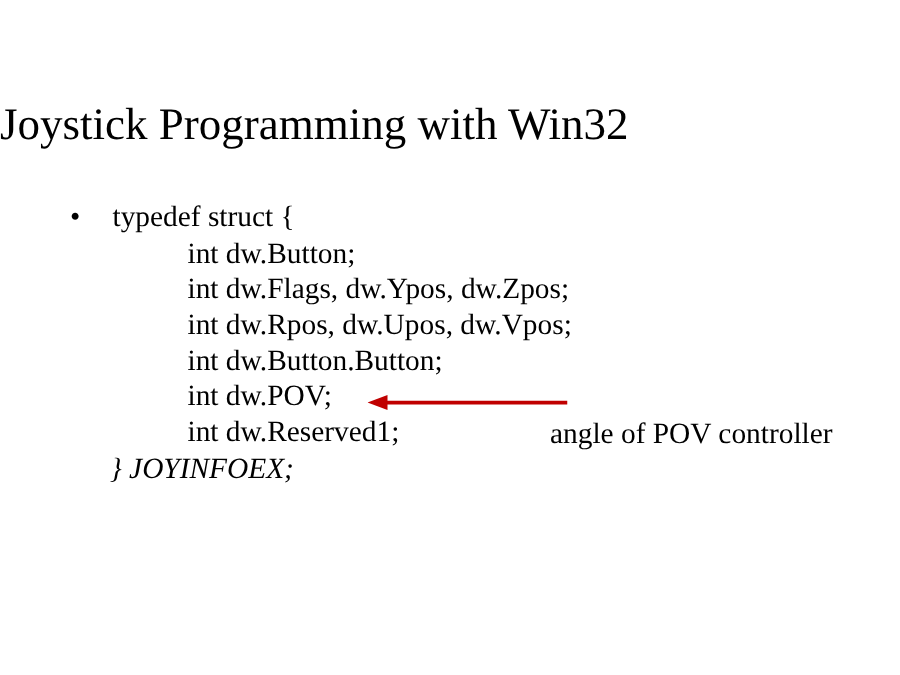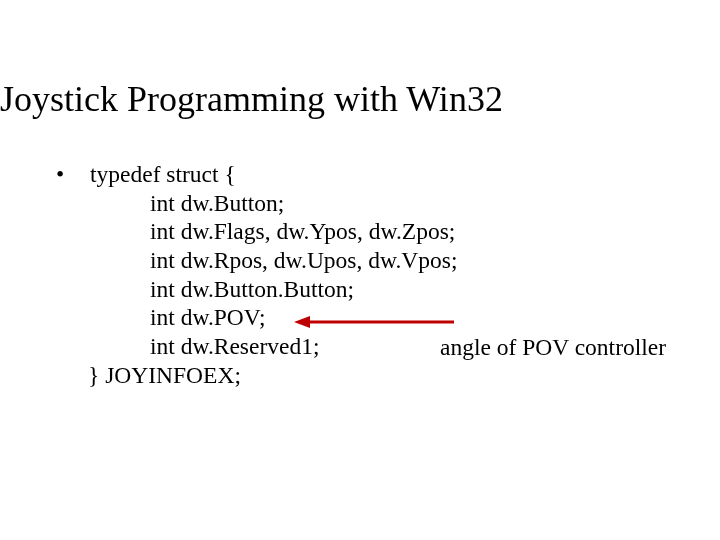--- a/index.html
+++ b/index.html
@@ -45,20 +45,21 @@
     padding-left: 2px;
   }
   .bullet-text {
     flex: 1;
   }
   .indent {
     padding-left: 96px;
   }
   .close-brace {
     padding-left: 34px;
+    font-style: italic;
   }
   .pov-row {
     position: relative;
   }
   .arrow {
     position: absolute;
     left: 240px;
     top: 12px;
     width: 160px;
     height: 4px;

